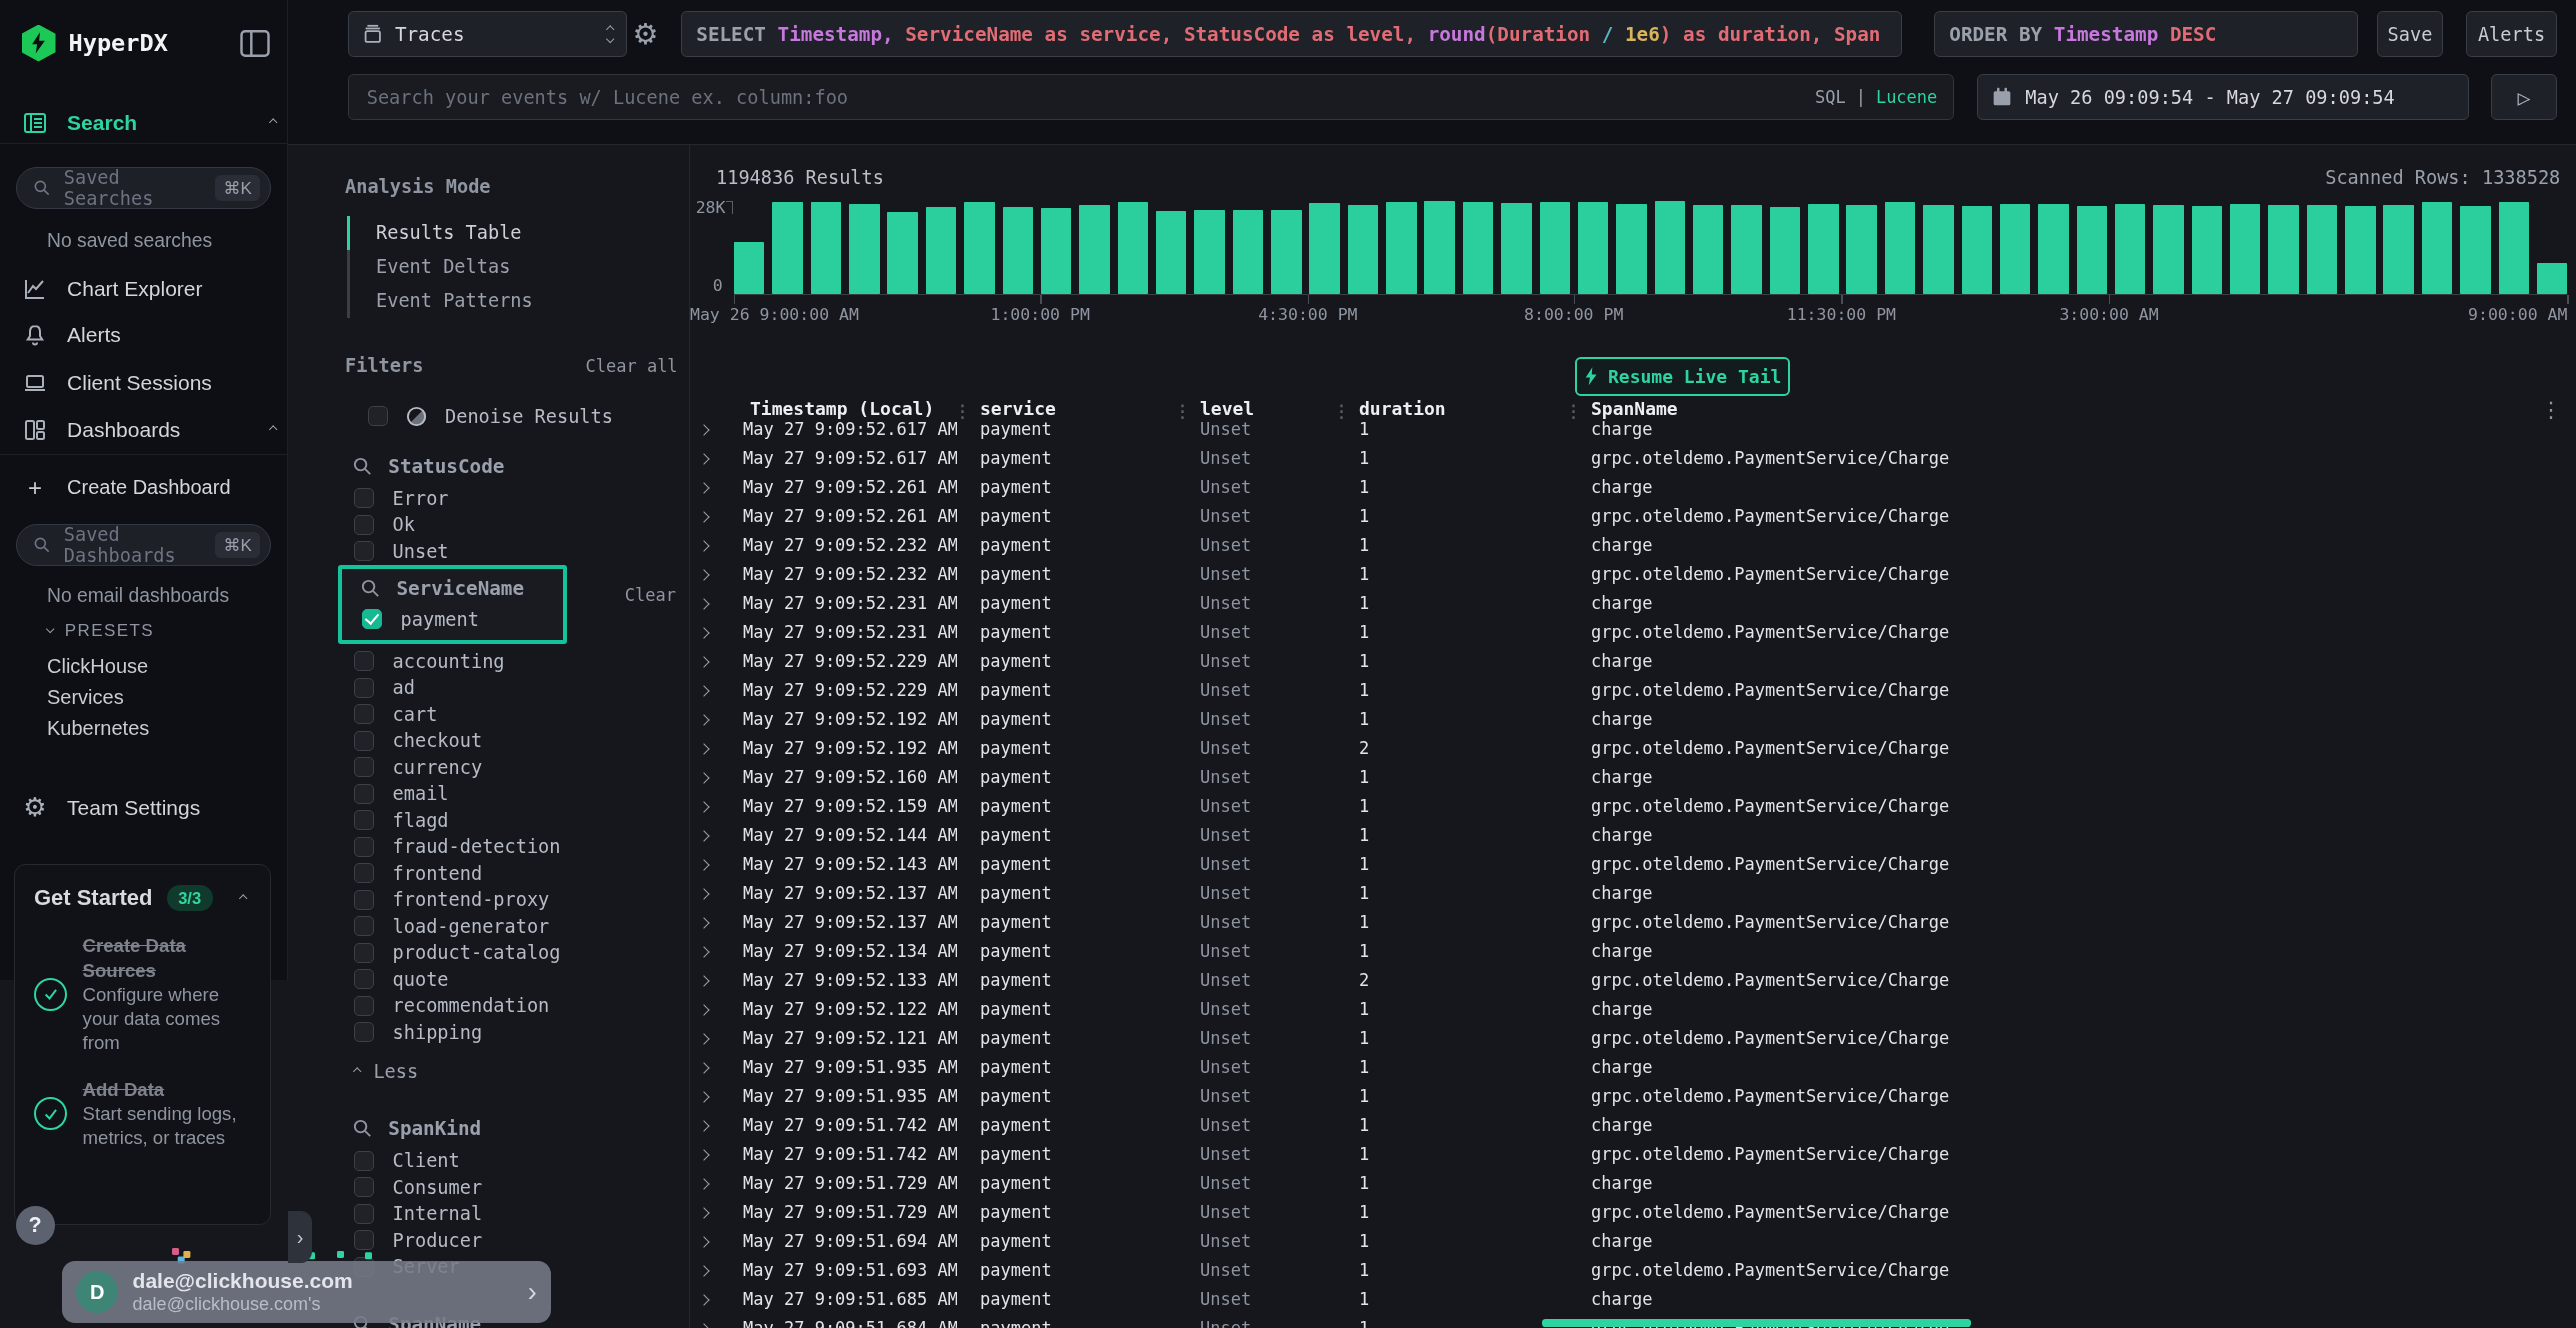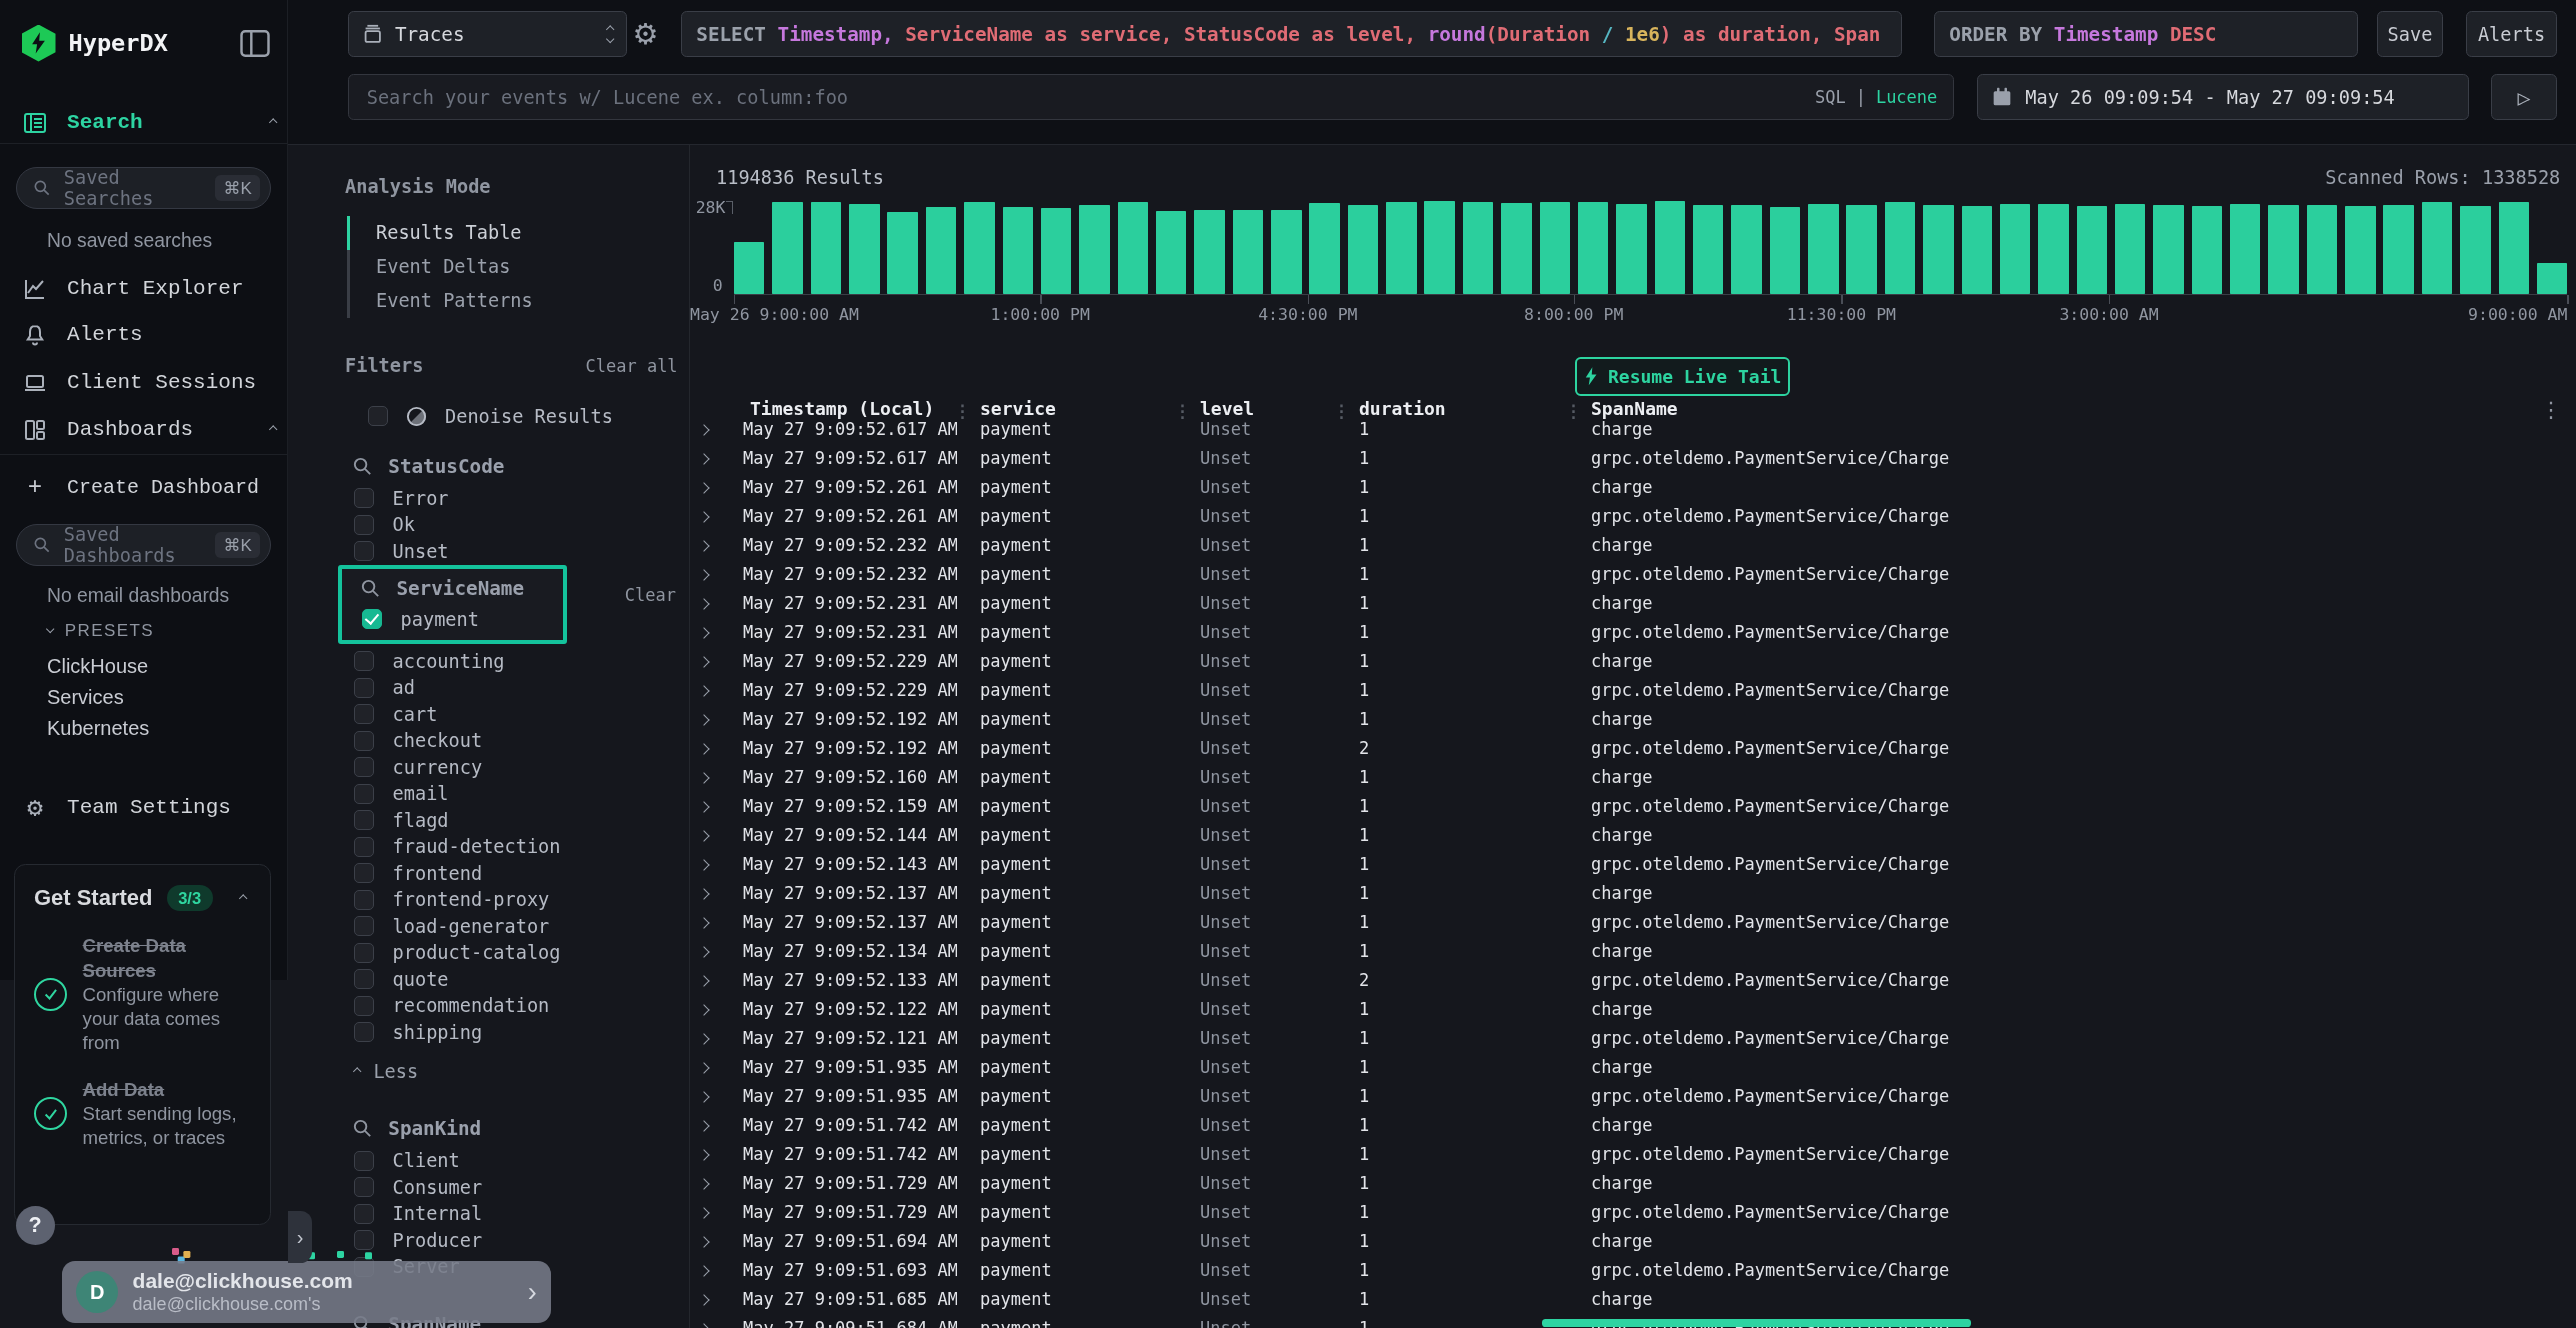--- a/index.html
+++ b/index.html
@@ -44,21 +44,21 @@
 
   
   .sidebar{position:absolute;left:0;top:0;width:288px;height:980px;background:#0d0f14;border-right:1.4px solid #1c1f25;z-index:3;}
   .logo-row{position:absolute;left:21.5px;right:17px;top:23px;height:40px;display:flex;align-items:center;gap:13px;}
   .hexagon{width:34px;height:37px;background:#1dc956;clip-path:polygon(50% 0,100% 25%,100% 75%,50% 100%,0 75%,0 25%);
            display:flex;align-items:center;justify-content:center;}
   .hexagon svg{width:17px;height:21.5px;fill:#0d0f14;}
   .logo-title{font-family:"DejaVu Sans Mono",monospace;font-weight:bold;font-size:23.6px;color:#f2f3f5;flex:1;}
   .panel-toggle{width:30px;height:27px;color:#9aa0ab;cursor:pointer;}
   .nav-item{position:absolute;left:21.5px;right:11px;height:37px;display:flex;align-items:center;gap:18.6px;
-            font-size:21px;color:#d2d5da;cursor:pointer;font-family:Liberation Mono, monospace;}
+            font-size:21px;color:#d2d5da;cursor:pointer;}
   .nav-item .nicon{width:27px;height:27px;color:#aab0ba;flex:none;display:flex;align-items:center;justify-content:center;}
   .nav-item.active{color:#2dd4a2;font-weight:bold;}
   .nav-item.active .nicon{color:#2dd4a2;}
   .nav-spacer{margin-left:auto;}
   .sdivider{position:absolute;left:0;right:0;height:1.4px;background:#1d2026;}
   .pill{position:absolute;left:15.7px;right:15.7px;height:42px;background:#1d2026;border:1.4px solid #343842;border-radius:715px;
         display:flex;align-items:center;padding:0 10px 0 15.7px;gap:11.4px;cursor:text;}
   .pill .ph{color:#6d7380;font-family:"DejaVu Sans Mono",monospace;font-size:18.6px;flex:1;}
   .kbd{background:#2a2d35;color:#9aa0ab;border-radius:5.7px;font-size:17px;padding:2.9px 8.6px;font-family:"Liberation Sans",sans-serif;}
   .side-note{position:absolute;left:47px;font-size:19.3px;color:#8f95a0;}

